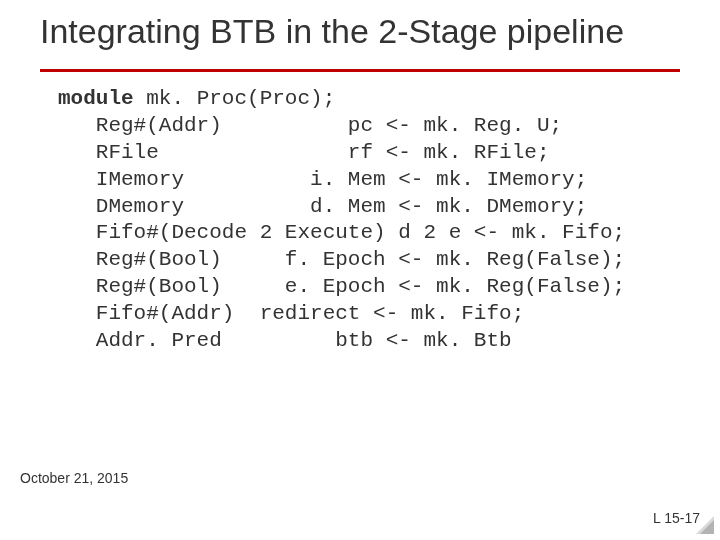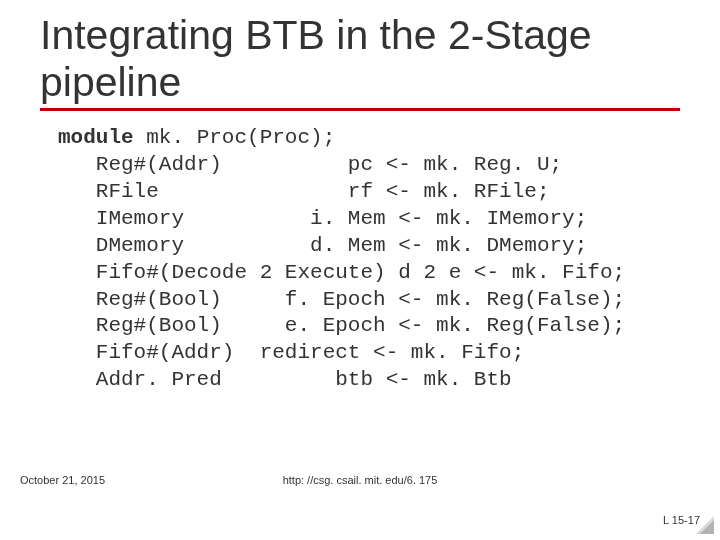--- a/index.html
+++ b/index.html
@@ -11,25 +11,25 @@
     position: relative;
     overflow: hidden;
   }
   .slide {
     width: 100%;
     height: 100%;
     padding: 12px 40px 0 40px;
     position: relative;
   }
   .title {
-    font-size: 41px;
+    font-size: 34px;
     line-height: 1.15;
     color: #333;
     font-weight: normal;
-    margin-bottom: 2px;
+    margin-bottom: 18px;
   }
   .rule {
     height: 3px;
     background: #c00000;
     width: 100%;
     margin-bottom: 14px;
   }
   .code {
     font-family: "Courier New", Courier, monospace;
     font-size: 21px;
@@ -39,21 +39,21 @@
     padding-left: 18px;
   }
   .kw { font-weight: bold; }
   .block2 { margin-top: 14px; padding-left: 18px; }
   .footer {
     position: absolute;
     bottom: 14px;
     left: 0;
     width: 100%;
     padding: 0 20px;
-    font-size: 11px;
+    font-size: 14px;
     color: #333;
     display: flex;
     justify-content: space-between;
     font-family: Verdana, Geneva, sans-serif;
   }
   .footer .mid { text-align: center; flex: 1; }
   .footer .left { width: 140px; text-align: left; }
   .footer .right { width: 140px; text-align: right; margin-top: 40px; }
   .corner {
     position: absolute;
@@ -93,18 +93,17 @@
 <span>   DMemory          d. Mem &lt;- mk. DMemory;</span>
 <span>   Fifo#(Decode 2 Execute) d 2 e &lt;- mk. Fifo;</span>
 <span>   Reg#(Bool)     f. Epoch &lt;- mk. Reg(False);</span>
 <span>   Reg#(Bool)     e. Epoch &lt;- mk. Reg(False);</span>
 <span>   Fifo#(Addr)  redirect &lt;- mk. Fifo;</span>
 <span>   Addr. Pred         btb &lt;- mk. Btb</span></div>
 
 
   <div class="footer">
     <div class="left">October 21, 2015</div>
-    <div class="mid">http: //csg. csail. mit. edu/6. 175</div>
     <div class="right">L 15-17</div>
   </div>
 
   <div class="corner"></div>
 </div>
 
 </body></html>

